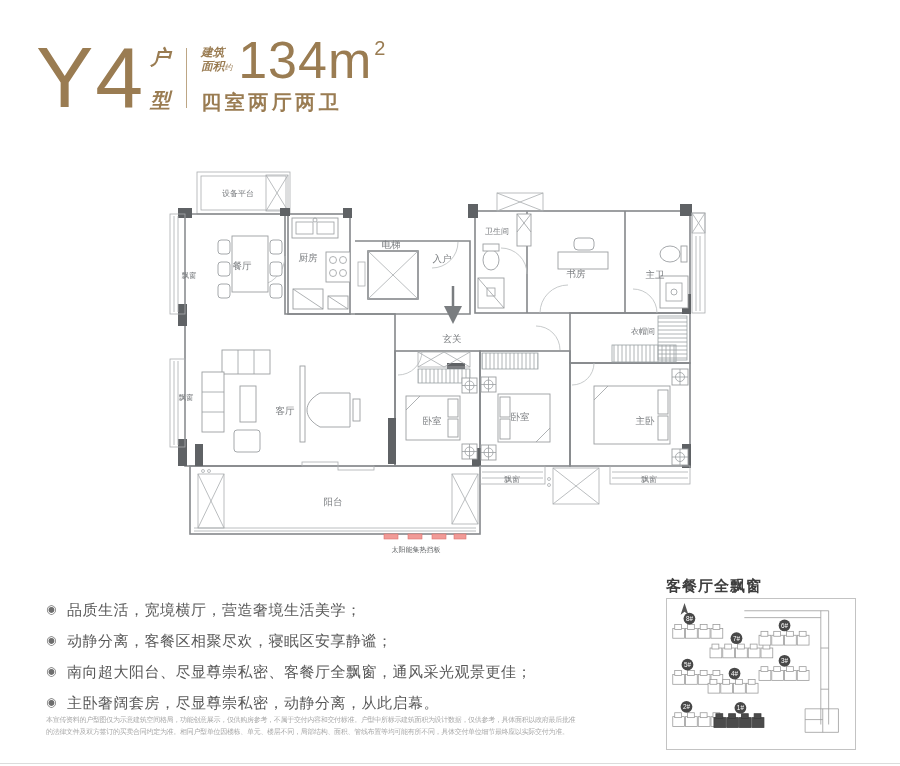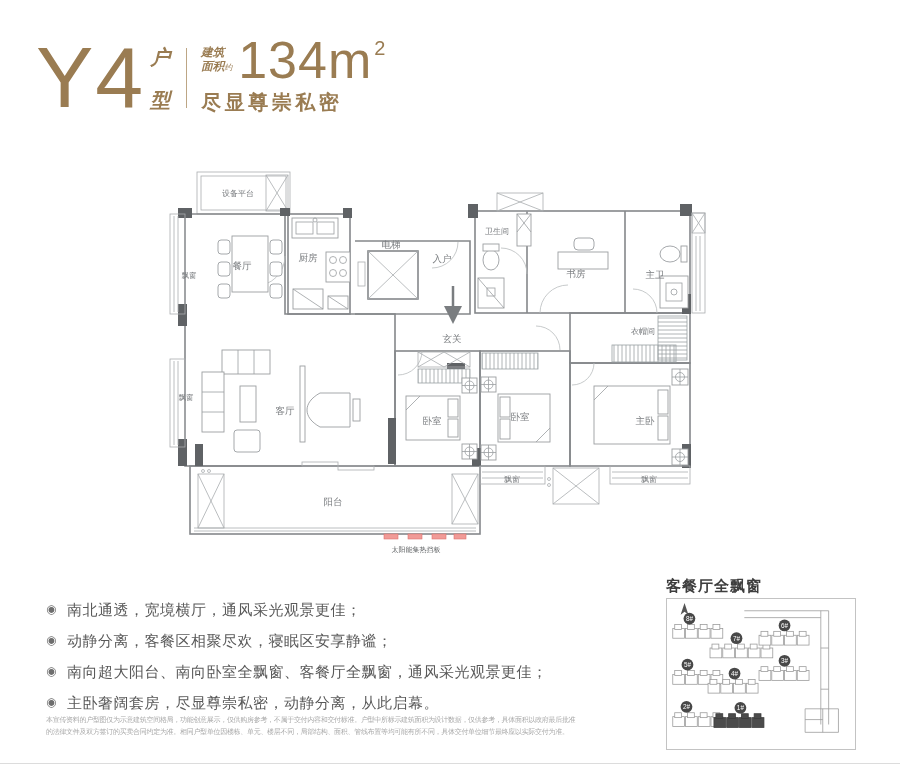--- a/index.html
+++ b/index.html
@@ -62,21 +62,21 @@
     <span class="hdr-divider"></span>
     <div class="area-block">
       <div class="area-top">
         <span class="area-prefix">
           <i>建筑</i>
           <i><span>面积</span><span class="area-approx">约</span></i>
         </span>
         <span class="area-value">134m</span>
         <span class="area-sup">2</span>
       </div>
-      <div class="layout-text">尽显尊崇私密</div>
+      <div class="layout-text">四室两厅两卫</div>
     </div>
   </header>
 
   <svg class="plan" viewBox="0 0 560 410">
     <defs>
       <pattern id="hvp" width="4" height="8" patternUnits="userSpaceOnUse">
           <path d="M2,0V8" stroke="#9aa0a3" stroke-width="0.8"></path>
         </pattern>
       <pattern id="hhp" width="8" height="4" patternUnits="userSpaceOnUse">
           <path d="M0,2H8" stroke="#9aa0a3" stroke-width="0.8"></path>
@@ -298,29 +298,29 @@
     <text class="rl s7" x="29" y="122">飘窗</text>
     <text class="rl s7" x="26" y="244">飘窗</text>
     <text class="rl s8" x="352" y="326">飘窗</text>
     <text class="rl s8" x="489" y="326">飘窗</text>
     <text class="solar-t" x="256" y="396">太阳能集热挡板</text>
   </svg>
 
   <ul class="features">
     <li>
         <span class="dot">◉</span>
-        <span>南北通透，宽境横厅，通风采光观景更佳；</span>
+        <span>品质生活，宽境横厅，营造奢境生活美学；</span>
       </li>
     <li>
         <span class="dot">◉</span>
         <span>动静分离，客餐区相聚尽欢，寝眠区安享静谧；</span>
       </li>
     <li>
         <span class="dot">◉</span>
-        <span>南向超大阳台、南向卧室全飘窗、客餐厅全飘窗，通风采光观景更佳；</span>
+        <span>南向超大阳台、尽显尊崇私密、客餐厅全飘窗，通风采光观景更佳；</span>
       </li>
     <li>
         <span class="dot">◉</span>
         <span>主卧奢阔套房，尽显尊崇私密，动静分离，从此启幕。</span>
       </li>
   </ul>
 
   <div class="loc-title">客餐厅全飘窗</div>
   <div class="loc-box">
     <svg class="map" viewBox="0 0 190 153">

